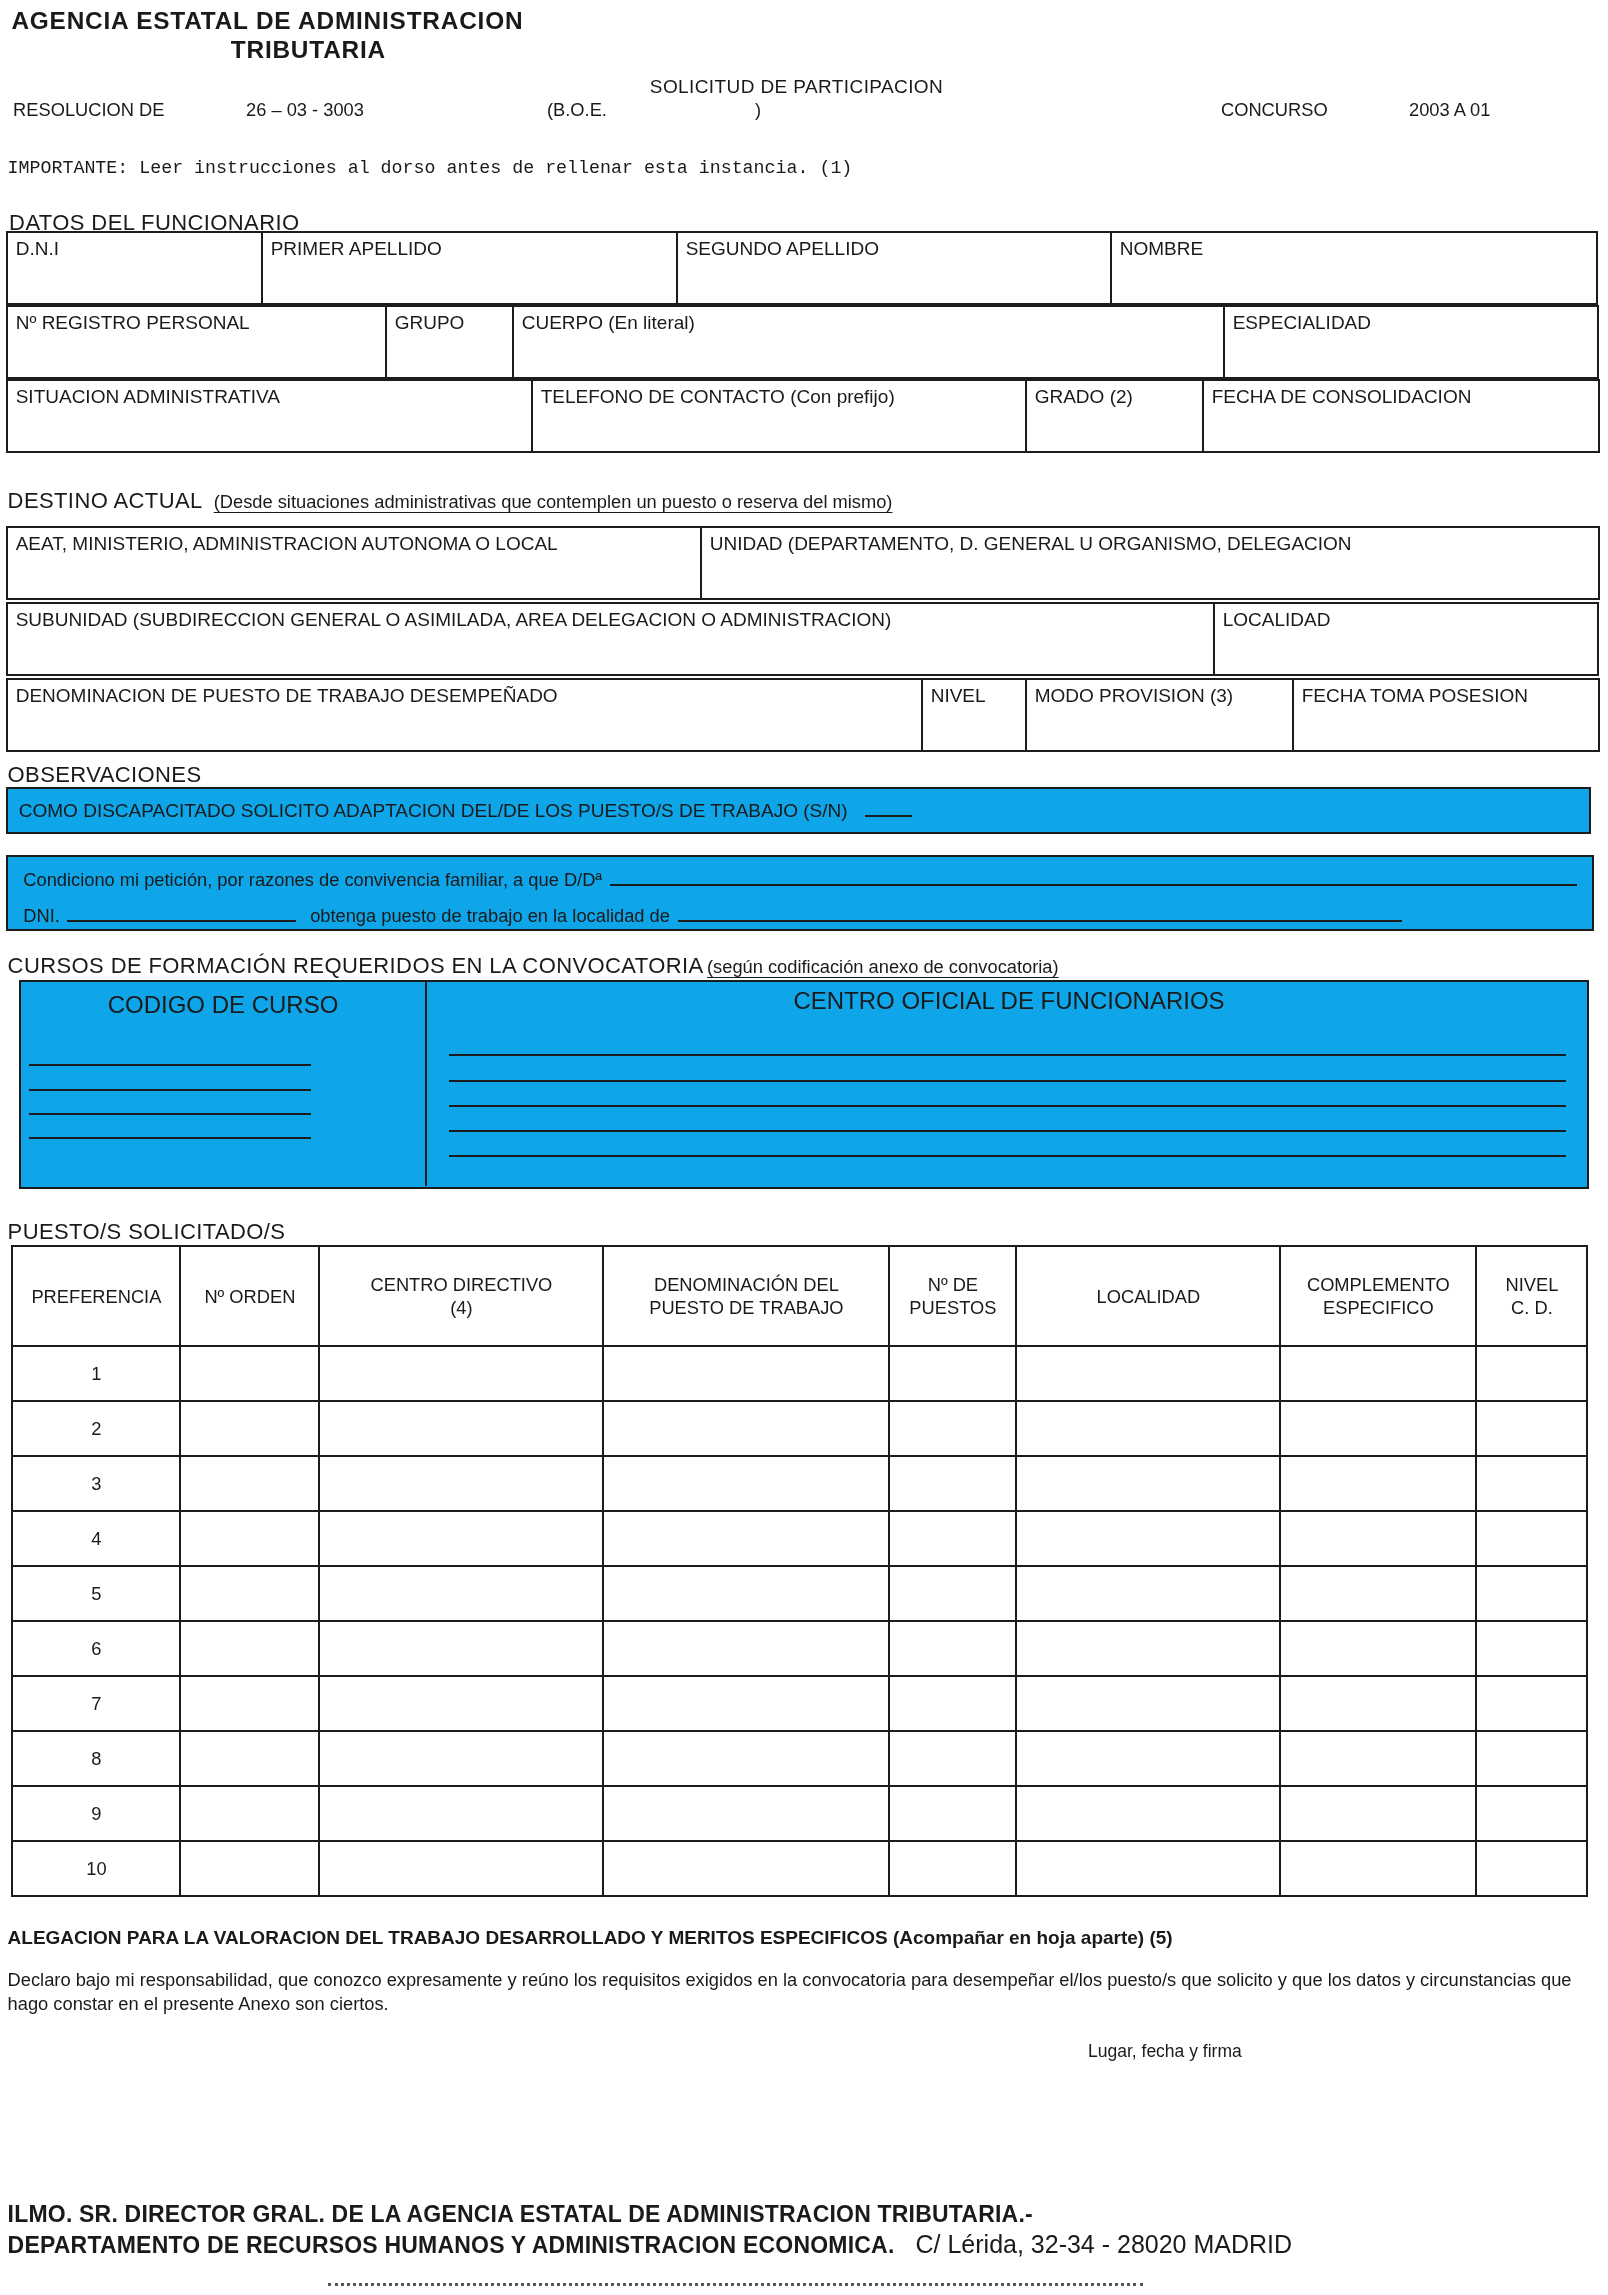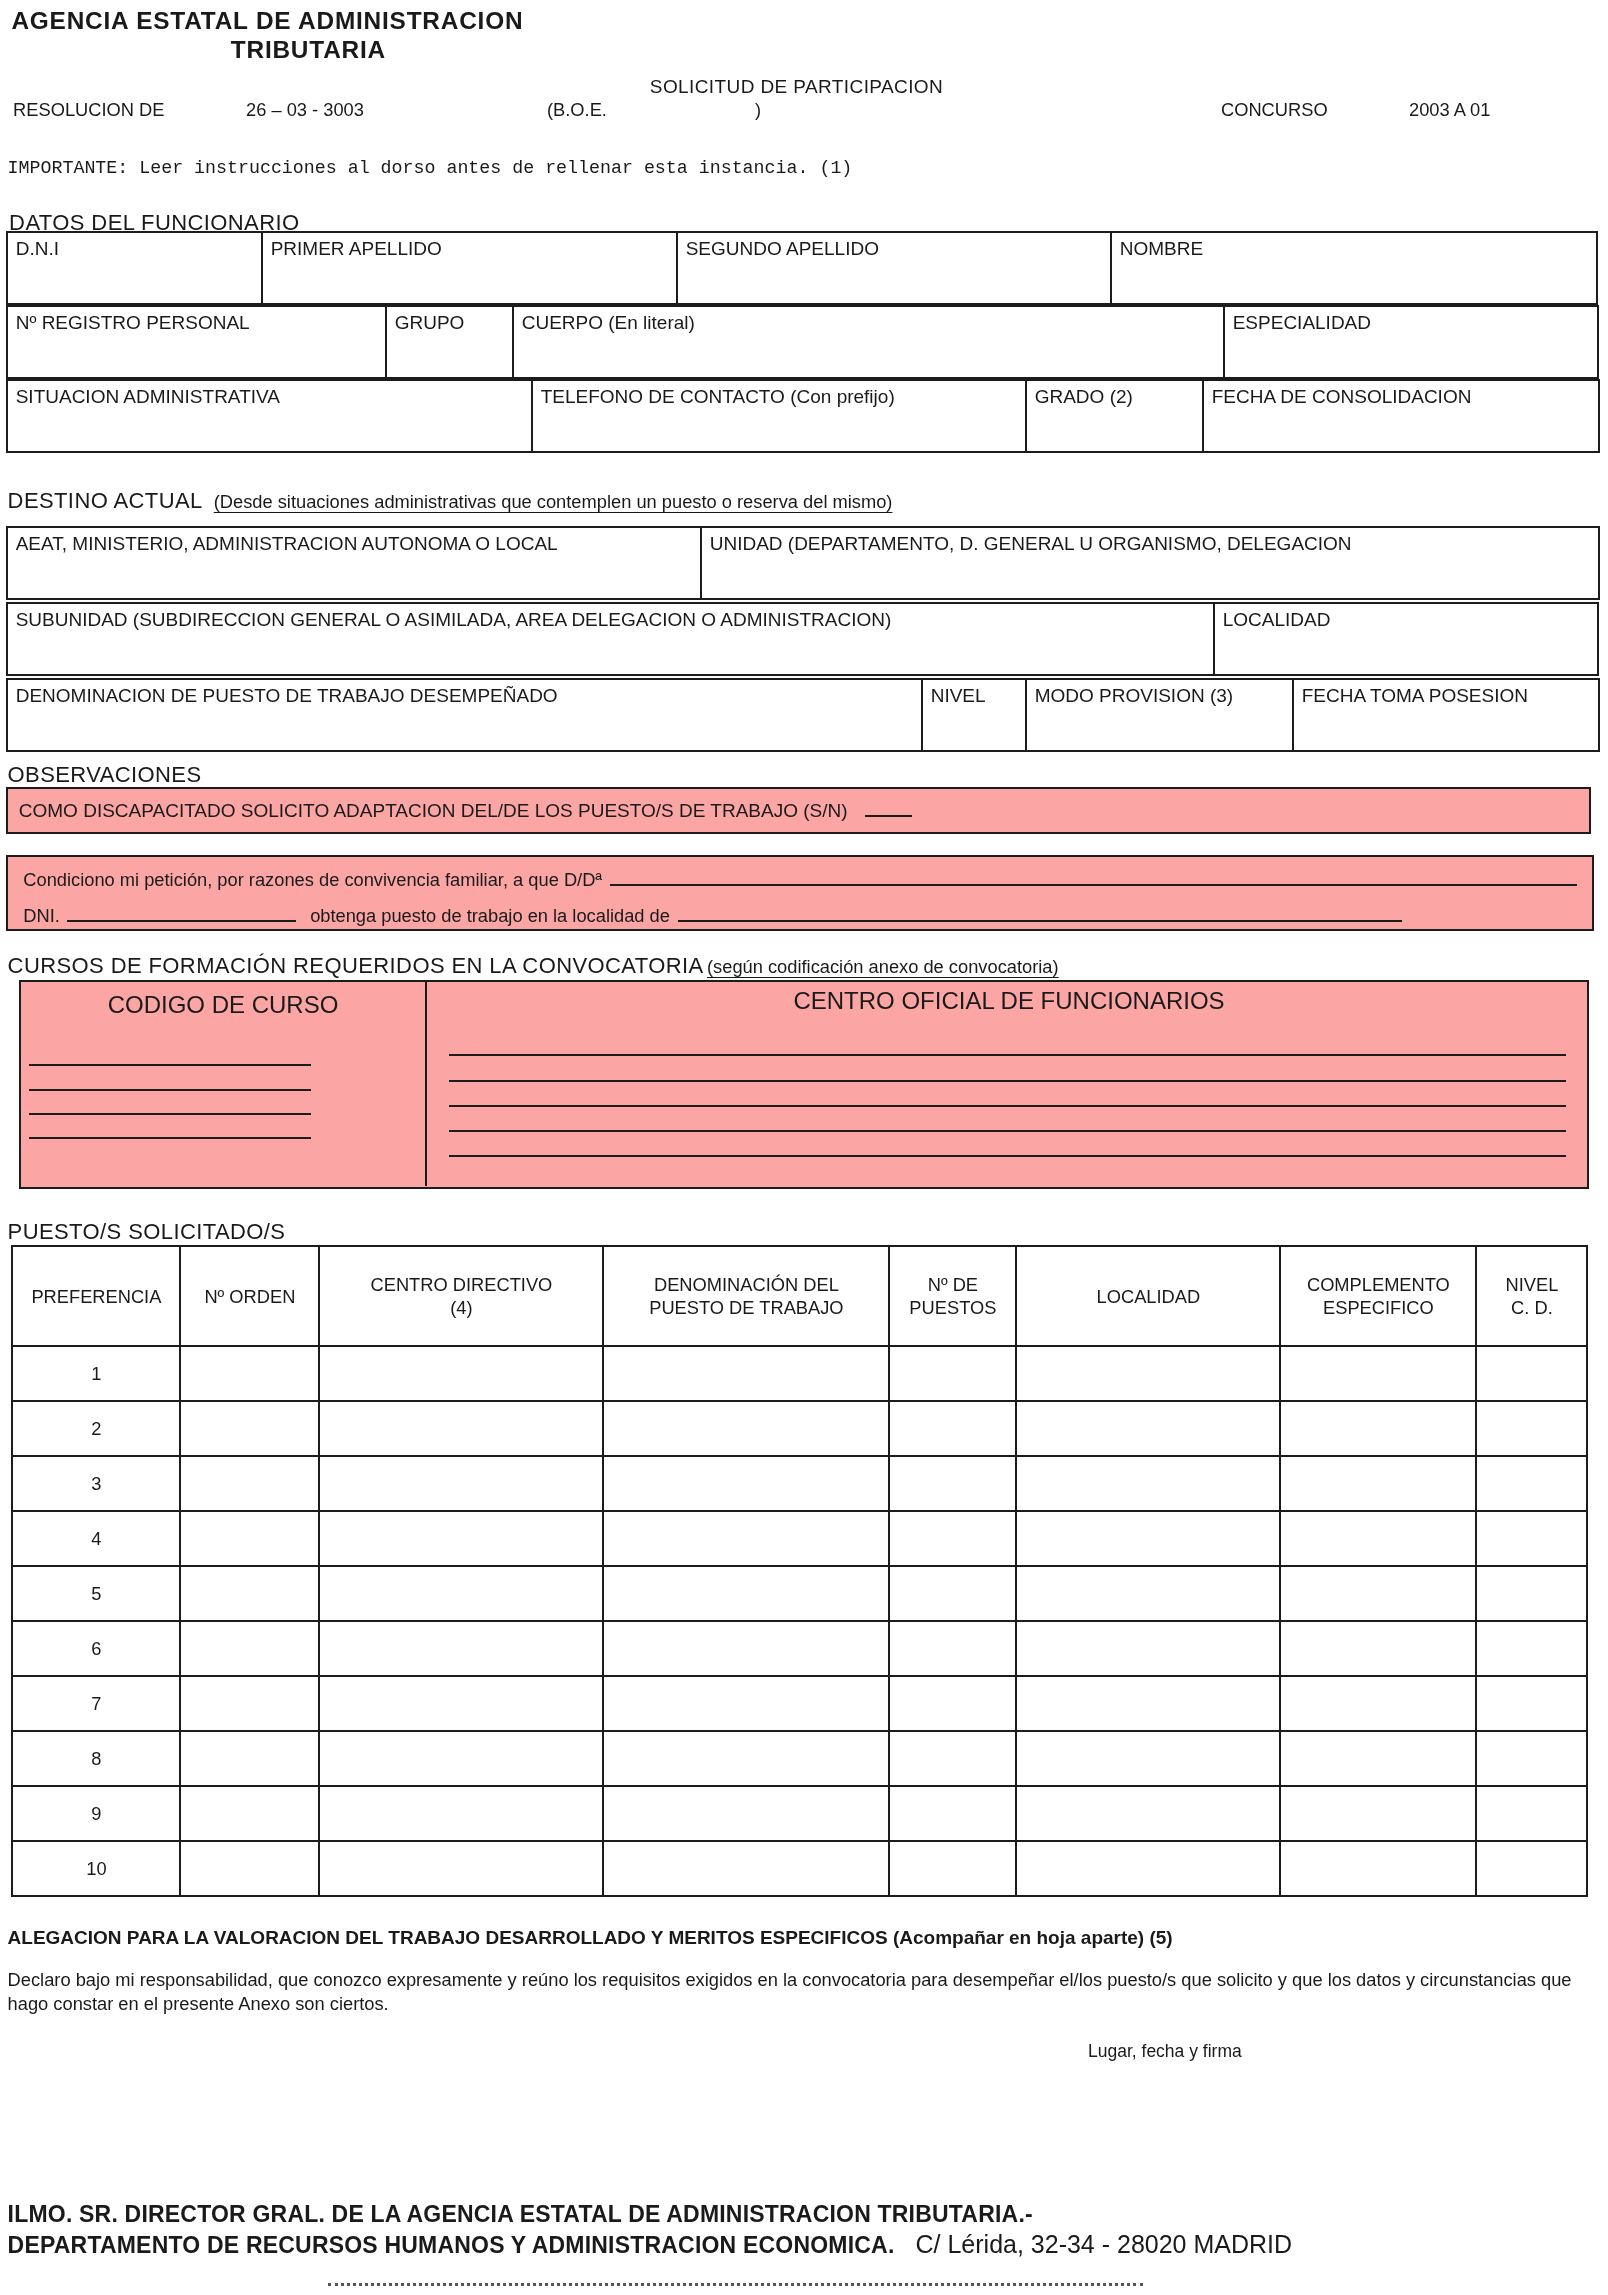--- a/index.html
+++ b/index.html
@@ -23,21 +23,21 @@
 
   
   table { border-collapse:collapse; table-layout:fixed; }
   td, th { border:2.3px solid #1c1c1c; vertical-align:top; text-align:left;
            padding:4.6px 7.6px; font-size:19px; font-weight:400; overflow:hidden; }
   .rowtbl td { height:72px; }
 
   
   .blank { display:inline-block; border-bottom:2.3px solid #1c1c1c; height:20px; }
 
-  .boxed { border:2.3px solid #1c1c1c; background:#fca5a5; }
+  .boxed { border:2.3px solid #1c1c1c; background:#0ea5e9; }
   .obs-line { display:flex; align-items:baseline; padding:7.6px 10.7px; font-size:19px; }
   .cond { font-size:18.3px; padding:9.1px 15.2px; }
   .cond .line { display:flex; align-items:baseline; margin-bottom:10.7px; }
   .cond .gap { width:7.6px; flex:none; }
 
   .cursos-box { position:relative; }
   .cursos-head { font-size:24px; text-align:center; }
   .rule { position:absolute; border-bottom:2.3px solid #1c1c1c; height:0; }
 
   

